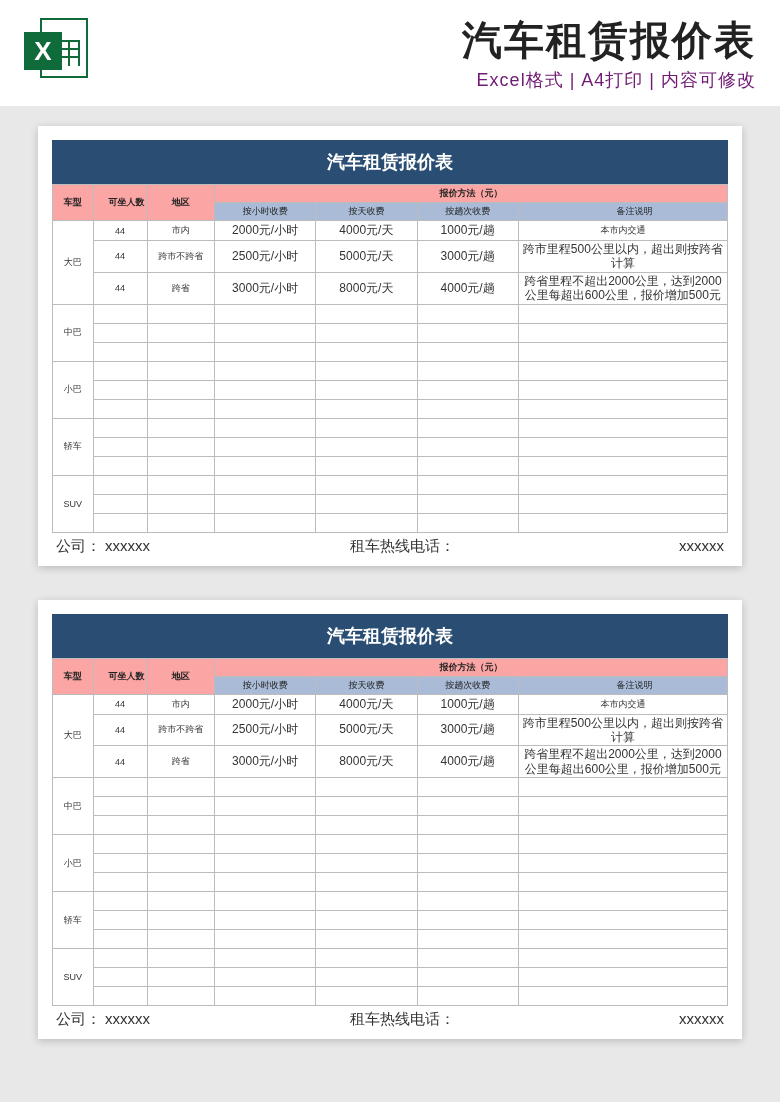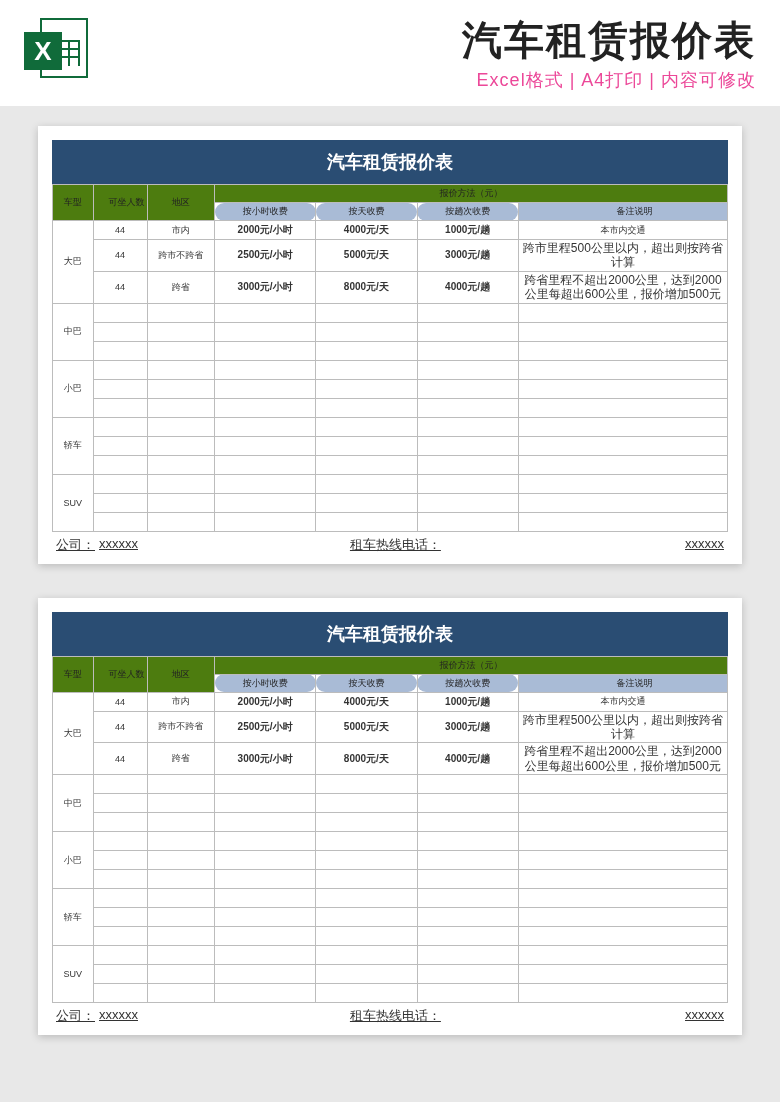--- a/index.html
+++ b/index.html
@@ -54,21 +54,21 @@
   .header-text { flex:1; text-align:right; }
   .main-title {
     font-size: 40px;
     font-weight: 800;
     color: #222;
     letter-spacing: 2px;
     line-height: 1.1;
   }
   .subtitle {
     font-size: 18px;
-    color: #ec4899;
+    color: #701a75;
     margin-top: 6px;
     letter-spacing: 1px;
   }
   .preview-area {
     padding: 20px 38px 30px 38px;
     display:flex; flex-direction:column; gap: 34px;
   }
   .sheet {
     background: #fff;
     box-shadow: 0 2px 8px rgba(0,0,0,0.2);
@@ -89,46 +89,45 @@
     color: #333;
   }
   th, td {
     border: 1px solid #bcbcbc;
     text-align: center;
     vertical-align: middle;
     height: 18px;
     padding: 1px 2px;
   }
   thead th {
-    background: #4d7c0f;
-    font-weight: normal;
+    background: #fca5a5;
+    font-weight: bold;
     color:#222;
   }
   .sub-th {
     background: #a9bbd6;
     font-weight:normal;
   }
   .w-type { width: 6%; }
   .w-seat { width: 8%; text-align: right; }
   .w-area { width: 10%; margin-left: 28px; }
-  .w-rate { width: 15%; border-radius: 9px; }
+  .w-rate { width: 15%; }
   .w-remark { width: 31%; padding-left: 25px; }
   .wide-remark { font-size: 12px; line-height:1.2; }
   .footer-row {
     display:flex;
-    font-size: 13px;
+    font-size: 15px;
     margin-top: 4px;
     padding: 0 4px;
-    text-decoration: underline;
   }
   .footer-row .fcell { display:flex; gap:4px; }
   .footer-row .fcell.a { flex: 0 0 44%; }
   .footer-row .fcell.b { flex: 0 0 30%; }
   .footer-row .fcell.c { flex: 1; justify-content:flex-end; }
-  tbody td.rate { font-size: 10px; font-weight: bold; }
+  tbody td.rate { font-size: 12px; }
   tbody tr { height: 19px; }
 </style>
 </head>
 <body>
 
 <div class="header">
   <div class="excel-icon">
     <div class="excel-page"></div>
     <div class="excel-x">X</div>
   </div>

